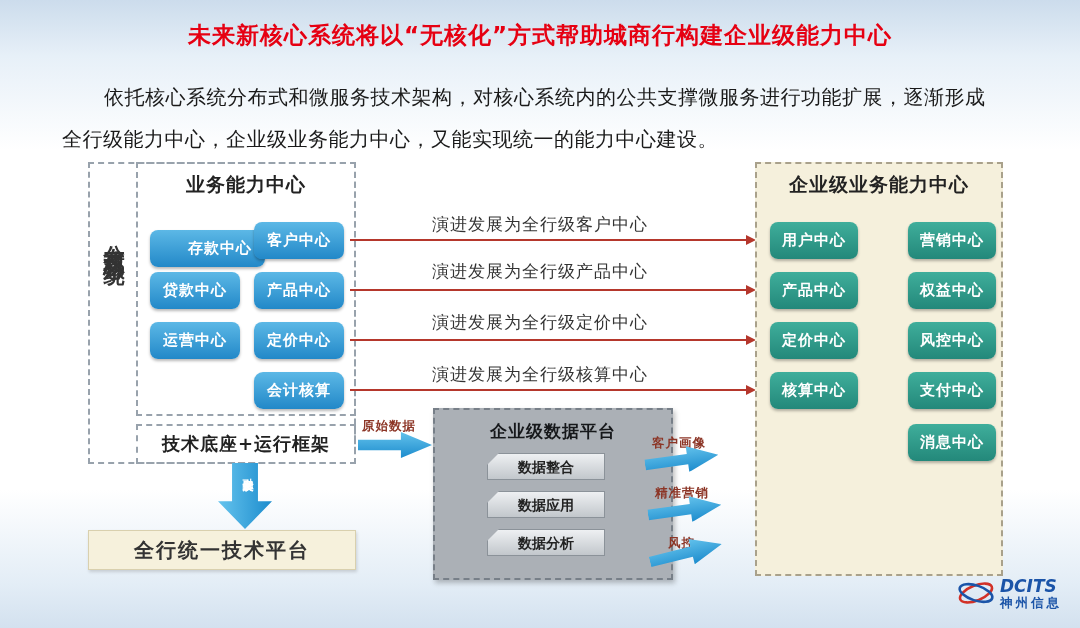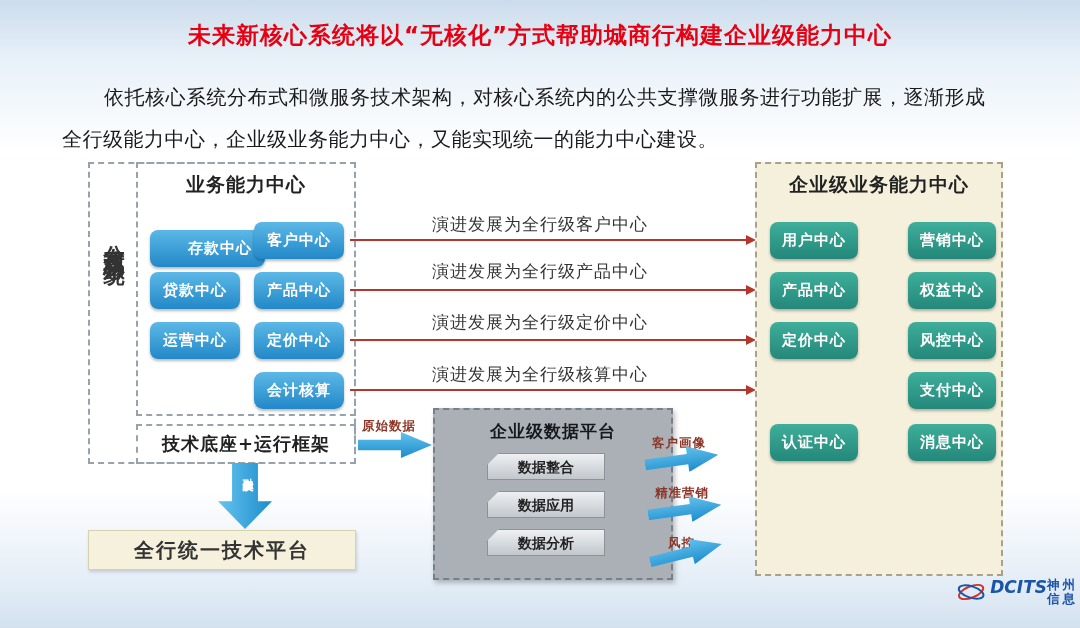--- a/index.html
+++ b/index.html
@@ -70,21 +70,21 @@
     box-shadow:2px 2px 3px rgba(0,0,0,.3);
   }
   .fat-right {
     position:absolute; width:74px; height:26px;
     background:linear-gradient(180deg,#63c2ec,#1d8ccd);
     clip-path:polygon(0 30%,58% 30%,58% 0,100% 50%,58% 100%,58% 70%,0 70%);
     transform-origin:left center;
   }
   .flow-label { position:absolute; font-size:12.5px; font-weight:bold; color:#8c3526; letter-spacing:1px; }
   .logo { position:absolute; left:956px; top:577px; display:flex; align-items:center; gap:4px; }
-  .logo-text { display:flex; flex-direction:row; line-height:1.1; }
+  .logo-text { display:flex; flex-direction:column; line-height:1.1; }
   .logo-brand { font-size:17px; font-weight:bold; font-style:italic; color:#1b54a8; }
   .logo-company { font-size:12.5px; font-weight:bold; color:#1b54a8; letter-spacing:3px; }
 </style>
 </head>
 <body>
 
 <div class="slide">
 
   <div class="title">未来新核心系统将以“无核化”方式帮助城商行构建企业级能力中心</div>
 
@@ -131,22 +131,22 @@
   <div class="right-panel">
     <div class="box-title">企业级业务能力中心</div>
   </div>
 
   <div class="btn green" style="left:770px;top:222px;">用户中心</div>
   <div class="btn green" style="left:908px;top:222px;">营销中心</div>
   <div class="btn green" style="left:770px;top:272px;">产品中心</div>
   <div class="btn green" style="left:908px;top:272px;">权益中心</div>
   <div class="btn green" style="left:770px;top:322px;">定价中心</div>
   <div class="btn green" style="left:908px;top:322px;">风控中心</div>
+  <div class="btn green" style="left:770px;top:372px;">核算中心</div>
   <div class="btn green" style="left:908px;top:372px;">支付中心</div>
-  <div class="btn green" style="left:770px;top:424px;">认证中心</div>
   <div class="btn green" style="left:908px;top:424px;">消息中心</div>
 
   <div class="flow-label" style="left:362px;top:418px;">原始数据</div>
   <div class="fat-right" style="left:358px;top:432px;"></div>
 
   <div class="data-platform">
     <div class="dp-title">企业级数据平台</div>
   </div>
   <div class="data-item" style="left:487px;top:453px;">数据整合</div>
   <div class="data-item" style="left:487px;top:491px;">数据应用</div>

